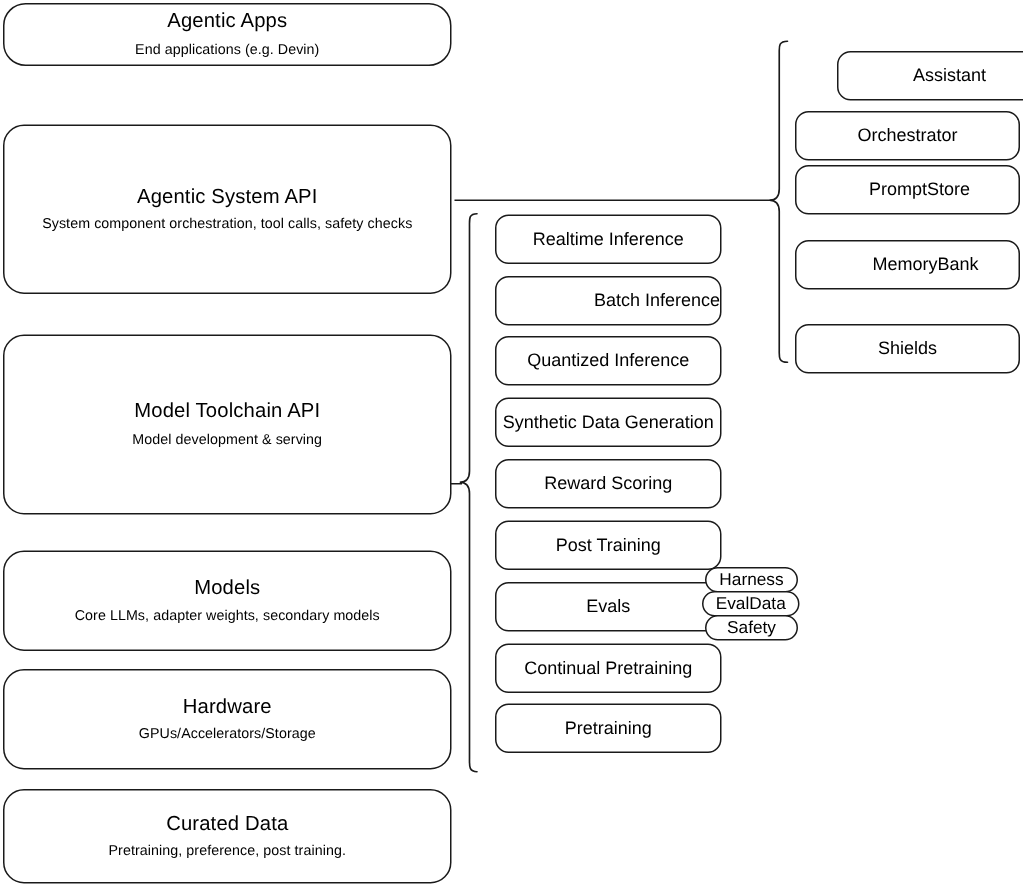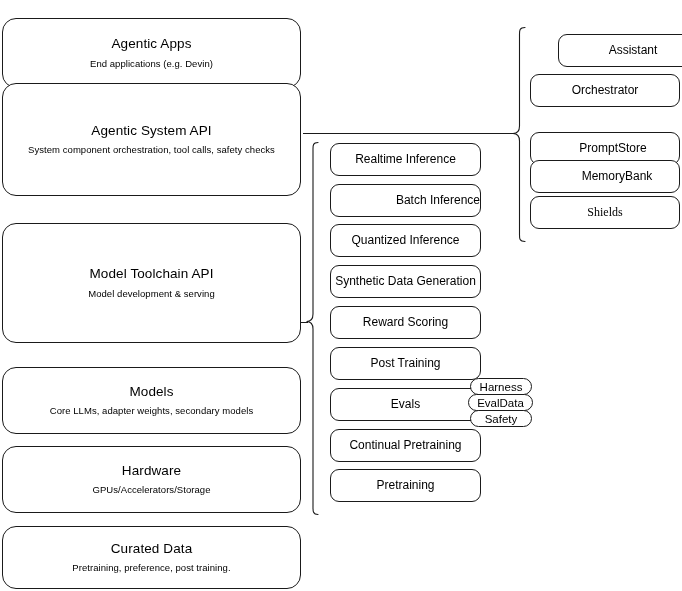--- a/index.html
+++ b/index.html
@@ -86,21 +86,21 @@
     position: absolute;
     height: 0;
     border-top: 1px solid #1a1a1a;
   }
 </style>
 </head>
 <body>
 
 <div id="canvas">
 
-  <div class="node layer" style="top:18px;height:70px;">
+  <div class="node layer" style="top:2px;height:42px;border-radius:15px;">
     <div class="title">Agentic Apps</div>
     <div class="subtitle">End applications (e.g. Devin)</div>
   </div>
 
   <div class="node layer" style="top:83px;height:113px;">
     <div class="title">Agentic System API</div>
     <div class="subtitle">System component orchestration, tool calls, safety checks</div>
   </div>
 
   <div class="node layer" style="top:223px;height:120px;">
@@ -177,23 +177,23 @@
   <div class="pill" style="left:470px;top:410px;width:62px;">
     <span>Safety</span>
   </div>
 
   <div class="node chip right" style="top:34px;margin-left:28px;">
     <span>Assistant</span>
   </div>
   <div class="node chip right" style="top:74px;">
     <span>Orchestrator</span>
   </div>
-  <div class="node chip right" style="top:132px;padding-left:16px;">
+  <div class="node chip right" style="top:110px;padding-left:16px;">
     <span>PromptStore</span>
   </div>
   <div class="node chip right" style="top:160px;padding-left:24px;">
     <span>MemoryBank</span>
   </div>
-  <div class="node chip right" style="top:196px;font-family:Liberation Serif, serif;">
+  <div class="node chip right" style="top:216px;">
     <span>Shields</span>
   </div>
 
 </div>
 
 </body></html>

